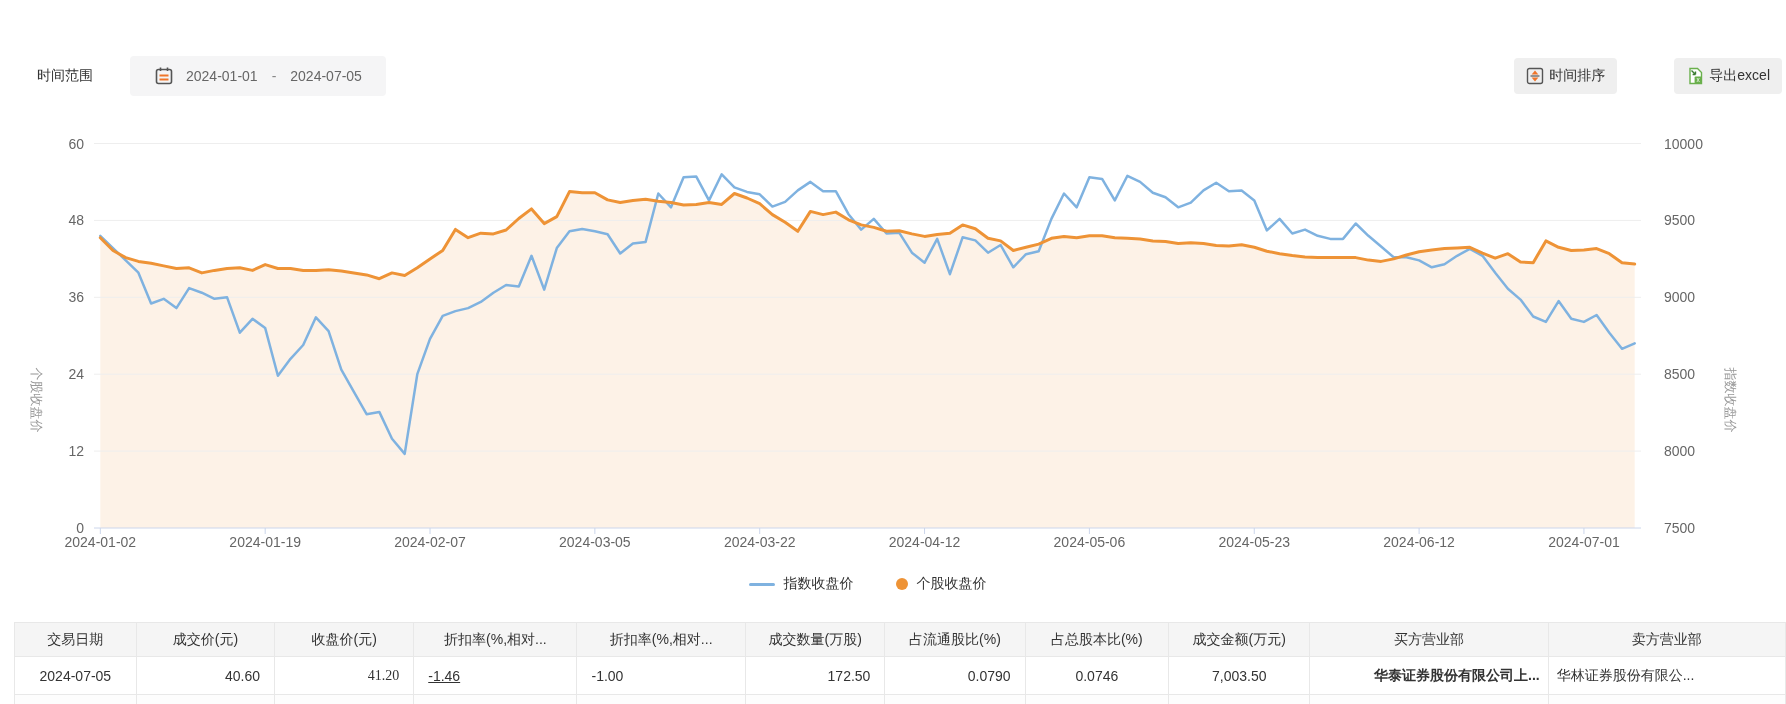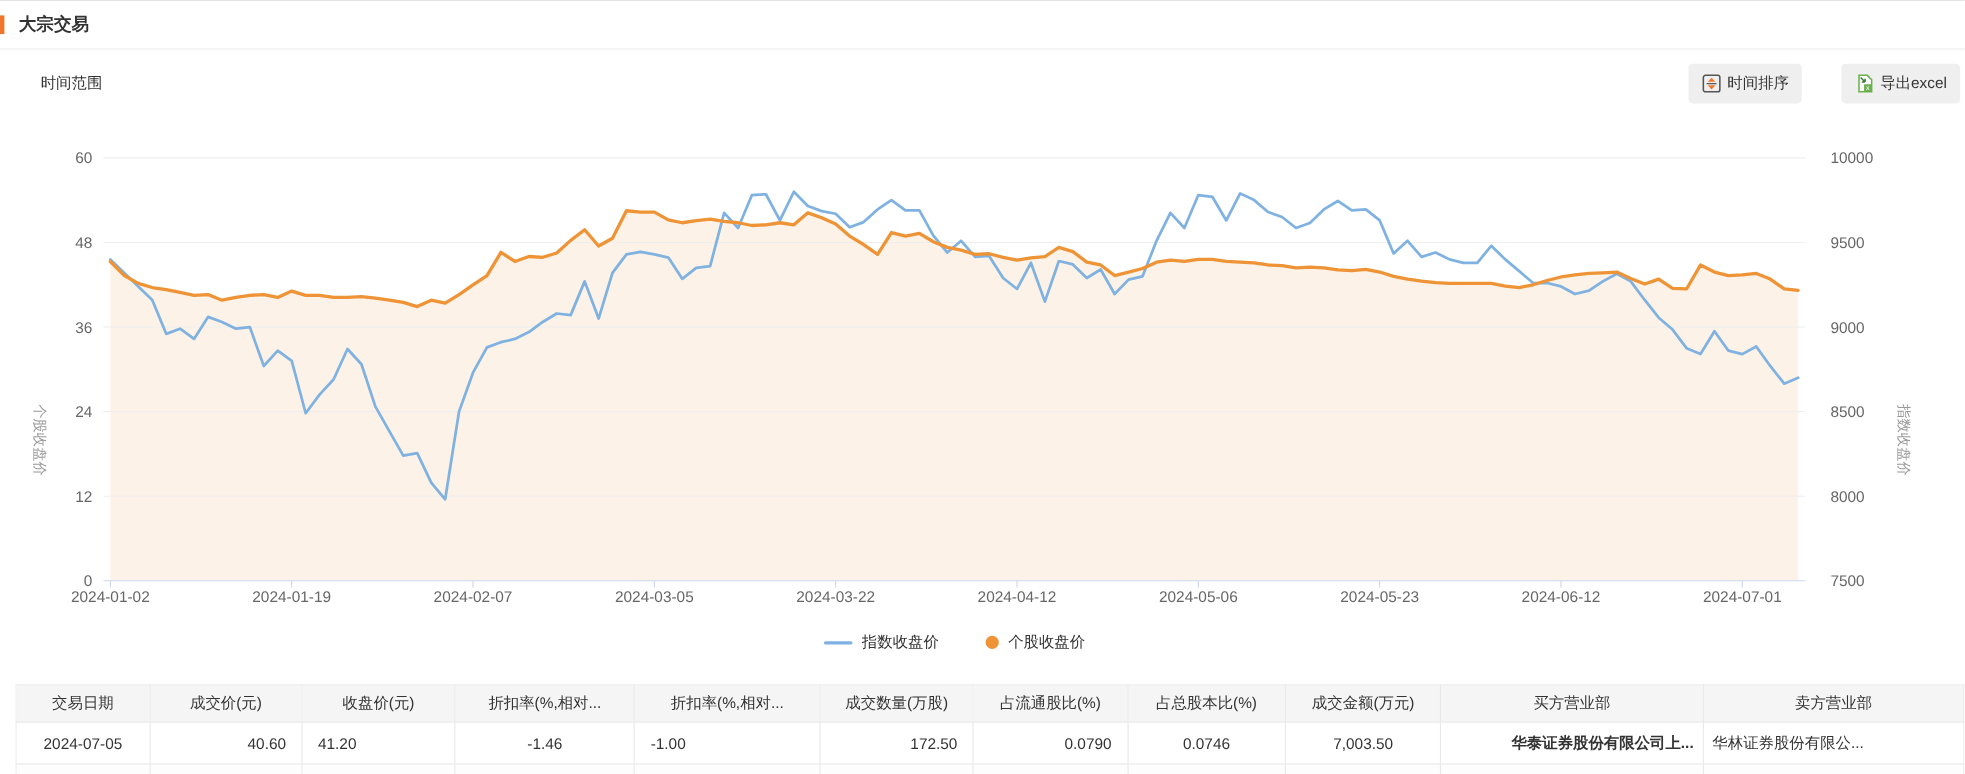--- a/index.html
+++ b/index.html
@@ -10,21 +10,21 @@
   .accent{display:inline-block;width:4px;height:17px;background:#f0762b;margin:0 0 0 0;}
   .titlebar .title{font-size:16px;font-weight:bold;color:#333;margin-left:13px;}
   
   .controls{position:absolute;top:56px;left:14px;right:4px;height:40px;display:flex;align-items:center;}
   .range-label{font-size:14px;color:#333;margin-right:13px;padding-left:23px;}
   .btn-group{display:flex;align-items:center;background:#f4f4f5;border-radius:4px;padding:4px 6px;height:40px;box-sizing:border-box;}
   .range-btn{border:none;background:transparent;color:#999;font-size:14px;padding:7px 21px;cursor:pointer;border-radius:4px;font-family:inherit;}
   .range-btn.selected{background:#f0762b;color:#fff;padding:7px 16px;}
   .date-box{margin-left:24px;height:40px;box-sizing:border-box;background:#f5f5f6;border-radius:4px;display:flex;align-items:center;padding:0 24px;gap:12px;font-size:14px;color:#666;cursor:pointer;}
   .date-box .sep{color:#888;margin:0 2px;}
-  .right-btns{margin-left:auto;display:flex;align-items:center;gap:36px;}
+  .right-btns{margin-left:auto;display:flex;align-items:center;gap:57px;}
   .tool-btn{height:36px;border:none;border-radius:4px;background:#efefef;display:flex;align-items:center;gap:5px;padding:0 12px;font-size:14px;color:#333;cursor:pointer;font-family:inherit;}
   
   .chart{position:absolute;top:100px;left:0;width:1786px;height:504px;}
   #chart-svg{position:absolute;top:0;left:0;}
   .ytitle{position:absolute;width:150px;text-align:center;font-size:13px;color:#999;top:291px;pointer-events:none;}
   .ytitle.left{left:-39px;transform:rotate(90deg);}
   .ytitle.right{left:1655px;transform:rotate(90deg);}
   .legend{position:absolute;top:472px;left:94px;width:1547px;display:flex;justify-content:center;align-items:center;gap:42px;height:24px;}
   .legend-item{display:flex;align-items:center;gap:9px;font-size:14px;color:#333;cursor:pointer;}
   .lg-line{display:inline-block;width:26px;height:3px;border-radius:2px;background:#7fb2e0;}
@@ -36,28 +36,38 @@
   table.trades th{background:#f5f5f5;font-weight:normal;color:#333;height:34px;padding:0 8px;}
   table.trades td{height:38px;color:#333;padding:0 14px;background:#fff;}
   table.trades td.al{padding:0 8px;}
   table.trades tr.filler td{background:#fdfdfd;height:38px;}
 </style>
 </head>
 <body>
 
 <div class="page">
 
-  <div class="titlebar">
-    <span class="accent"></span>
-    <span class="title">大宗交易</span>
-  </div>
 
   <div class="controls">
     <span class="range-label">时间范围</span>
 
+    <div class="date-box">
+      <span style="display:inline-flex;">
+        <svg width="20" height="20" viewBox="0 0 20 20">
+          <rect x="2.5" y="3.5" width="15" height="14" rx="2" fill="none" stroke="#555" stroke-width="1.6"></rect>
+          <line x1="6.5" y1="1.5" x2="6.5" y2="5" stroke="#555" stroke-width="1.6"></line>
+          <line x1="13.5" y1="1.5" x2="13.5" y2="5" stroke="#555" stroke-width="1.6"></line>
+          <line x1="5.5" y1="9.5" x2="14.5" y2="9.5" stroke="#f0762b" stroke-width="2"></line>
+          <line x1="5.5" y1="13.5" x2="14.5" y2="13.5" stroke="#f0762b" stroke-width="2"></line>
+        </svg>
+      </span>
+      <span>2024-01-01</span>
+      <span class="sep">-</span>
+      <span>2024-07-05</span>
+    </div>
 
     <div class="right-btns">
       <button class="tool-btn">
         <span style="display:inline-flex;">
           <svg width="18" height="18" viewBox="0 0 18 18">
             <rect x="1.5" y="1.5" width="15" height="15" rx="2" fill="none" stroke="#555" stroke-width="1.4"></rect>
             <path d="M9 3.6 L12.4 7.4 H5.6 Z" fill="#f0762b"></path>
             <line x1="4.5" y1="9" x2="13.5" y2="9" stroke="#555" stroke-width="1.2"></line>
             <path d="M9 14.4 L5.6 10.6 H12.4 Z" fill="#f0762b"></path>
           </svg>
@@ -163,22 +173,22 @@
             <th>占总股本比(%)</th>
             <th>成交金额(万元)</th>
             <th>买方营业部</th>
             <th>卖方营业部</th>
           </tr>
         </thead>
         <tbody>
           <tr>
             <td style="text-align: center;">2024-07-05</td>
             <td style="text-align: right;">40.60</td>
-            <td style="">41.20</td>
-            <td style="text-align: center;">-1.46</td>
+            <td style="text-align: right; font-family: Liberation Serif, serif;">41.20</td>
+            <td style="text-align: left; text-decoration: underline;">-1.46</td>
             <td style="text-align: left;">-1.00</td>
             <td style="text-align: right;">172.50</td>
             <td style="text-align: right;">0.0790</td>
             <td style="text-align: center;">0.0746</td>
             <td style="text-align: center;">7,003.50</td>
             <td class="al" style="text-align: right; font-weight: bold;">华泰证券股份有限公司上...</td>
             <td class="al" style="text-align: left;">华林证券股份有限公...</td>
           </tr>
           <tr class="filler">
             <td></td>

